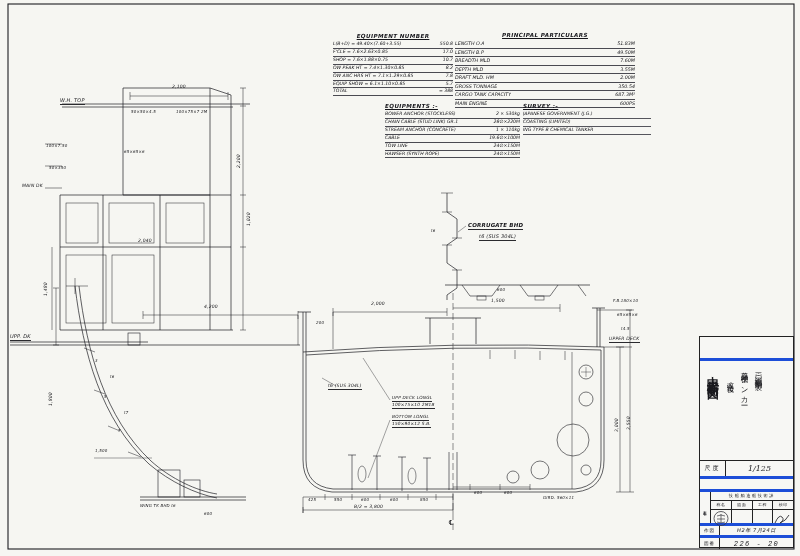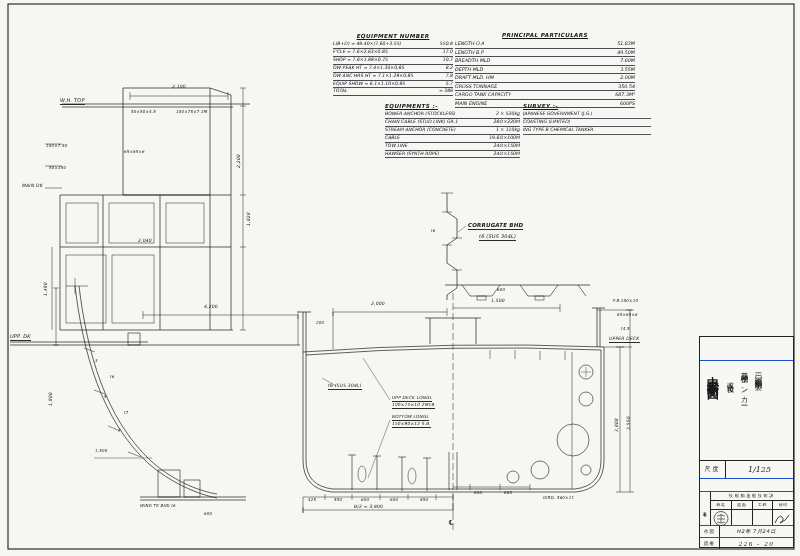--- a/index.html
+++ b/index.html
@@ -22,21 +22,21 @@
   
   #approval{position:absolute;left:709px;top:8px;width:82px;border:1px solid #2f2f33;
             background:rgba(255,255,255,.35);color:#222;}
   #approval .at{font-size:6.5px;letter-spacing:4px;text-align:center;font-weight:bold;
                 border-bottom:.8px solid #2f2f33;padding:1px 0 1px 4px;white-space:nowrap;}
   #approval .al{font-size:3.6px;border-bottom:.5px solid #333;margin:1.5px 2px 0 2px;
                 white-space:nowrap;overflow:hidden;font-style:italic;}
   
   #tb{position:absolute;left:699px;top:336px;width:95px;height:212px;border:1px solid #222;
       color:#1a1a1e;box-sizing:border-box;background:rgba(250,250,247,.4);}
-  .tb-row{box-sizing:border-box;border-bottom:1px solid #1d4ed8;position:relative;width:100%;}
+  .tb-row{box-sizing:border-box;border-bottom:3px solid #1d4ed8;position:relative;width:100%;}
   #tb-blank1{height:24px;}
   #tb-title{height:100px;border-bottom:1px solid #222;}
   .tcols{writing-mode:vertical-rl;text-orientation:upright;height:94px;padding:5px 6px 0 0;}
   .tcol{margin-block-end:4px;white-space:nowrap;}
   .tcol-s{font-size:7.5px;letter-spacing:1.5px;}
   .tcol-m{font-size:7.5px;letter-spacing:1.5px;padding-top:10px;}
   .tcol-l{font-size:12px;font-weight:bold;letter-spacing:2.5px;}
   #tb-scale{height:18px;display:flex;}
   .tb-lab{width:26px;border-right:1px solid #222;font-size:6px;display:flex;align-items:center;
           justify-content:center;letter-spacing:2px;box-sizing:border-box;}
@@ -55,21 +55,21 @@
   .org-heads span:last-child{border-right:none;}
   .org-stamps{display:flex;flex:1;}
   .org-stamps .sc{flex:1;border-right:.7px solid #222;position:relative;}
   .org-stamps .sc:last-child{border-right:none;}
   #tb-drawn,#tb-num{height:12px;display:flex;}
   #tb-num{height:11px;border-bottom:none;}
   .tb-lab2{width:20px;border-right:1px solid #222;font-size:4.6px;display:flex;align-items:center;
            justify-content:center;letter-spacing:1px;box-sizing:border-box;}
   .tb-val2{flex:1;display:flex;align-items:center;justify-content:center;font-style:italic;
            font-size:5.2px;letter-spacing:.5px;}
-  #tb-num .tb-val2{font-size:7px;letter-spacing:1.5px;font-family:Liberation Serif, serif;}
+  #tb-num .tb-val2{font-size:7px;letter-spacing:1.5px;font-family:Liberation Mono, monospace;}
 </style>
 </head>
 <body>
 
 <div id="sheet">
 
   <svg width="800" height="556" viewBox="0 0 800 556" style="position:absolute;left:0;top:0" fill="none" stroke="#1d1d22" stroke-width="0.7">
 
     <rect x="8" y="4" width="786" height="545" stroke-width="1.1"></rect>
 

